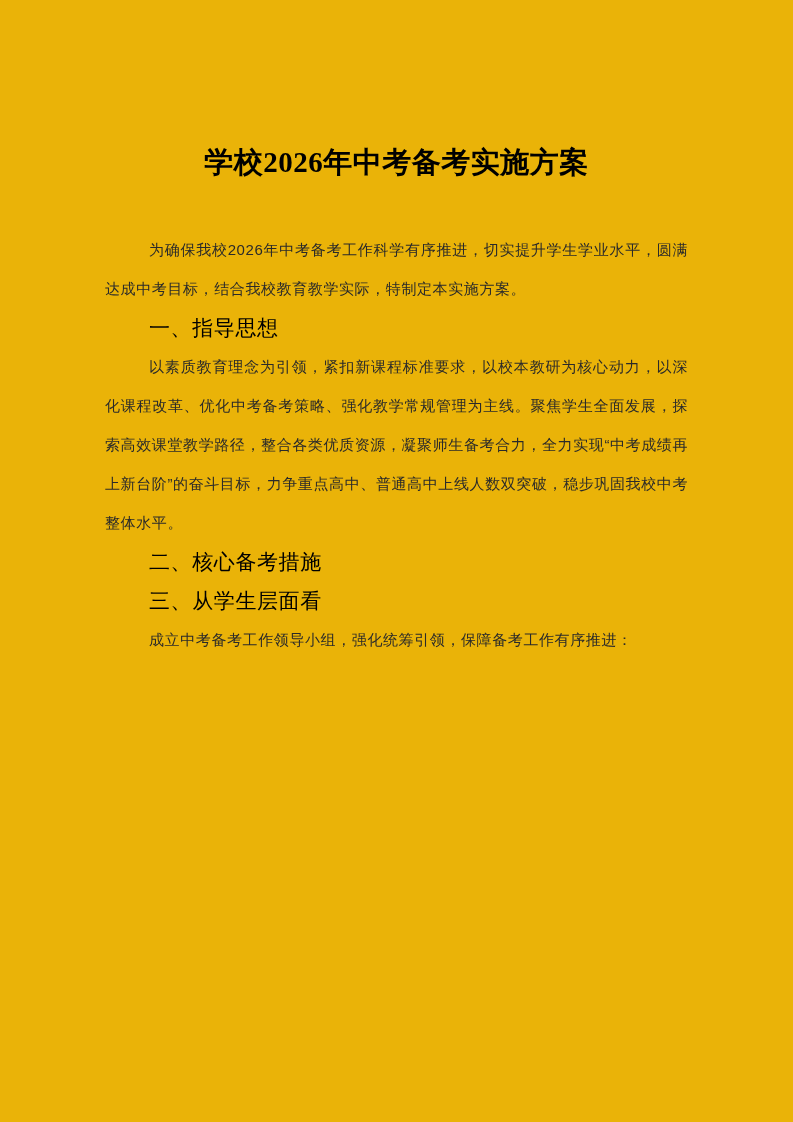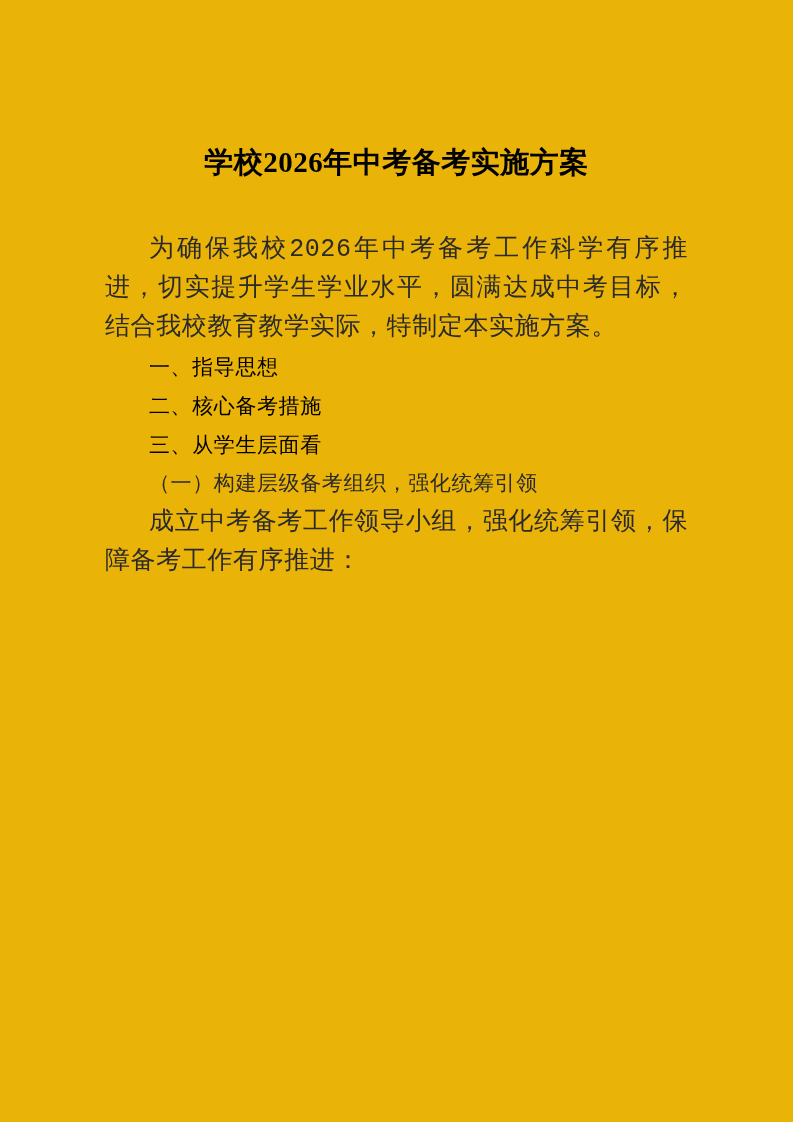--- a/index.html
+++ b/index.html
@@ -40,22 +40,22 @@
     font-size: 29px;
     line-height: 44px;
     text-align: center;
     letter-spacing: 0.5px;
     color: #000000;
     margin: 0 0 46px 0;
     white-space: nowrap;
   }
 
   .para {
-    font-family: Liberation Mono, monospace;
-    font-size: 25px;
+    font-family: Liberation Sans, sans-serif;
+    font-size: 15px;
     line-height: 39px;
     text-align: justify;
     text-justify: inter-ideograph;
     text-indent: 44px;
     margin: 0;
     color: #2a2a2a;
     letter-spacing: 0.6px;
   }
 
   .section-heading {
@@ -84,24 +84,24 @@
 
 <div class="page">
   <div class="content">
 
     <h1 class="doc-title">学校2026年中考备考实施方案</h1>
 
     <p class="para">为确保我校2026年中考备考工作科学有序推进，切实提升学生学业水平，圆满达成中考目标，结合我校教育教学实际，特制定本实施方案。</p>
 
     <p class="section-heading">一、指导思想</p>
 
+    <p class="para">以素质教育理念为引领，紧扣新课程标准要求，以校本教研为核心动力，以深化课程改革、优化中考备考策略、强化教学常规管理为主线。聚焦学生全面发展，探索高效课堂教学路径，整合各类优质资源，凝聚师生备考合力，全力实现“中考成绩再上新台阶”的奋斗目标，力争重点高中、普通高中上线人数双突破，稳步巩固我校中考整体水平。</p>
 
     <p class="section-heading">二、核心备考措施</p>
 
 
     <p class="section-heading">三、从学生层面看</p>
 
-    <p class="sub-heading">（一）构建层级备考组织，强化统筹引领</p>
 
     <p class="para">成立中考备考工作领导小组，强化统筹引领，保障备考工作有序推进：</p>
 
   </div>
 </div>
 
 </body></html>

